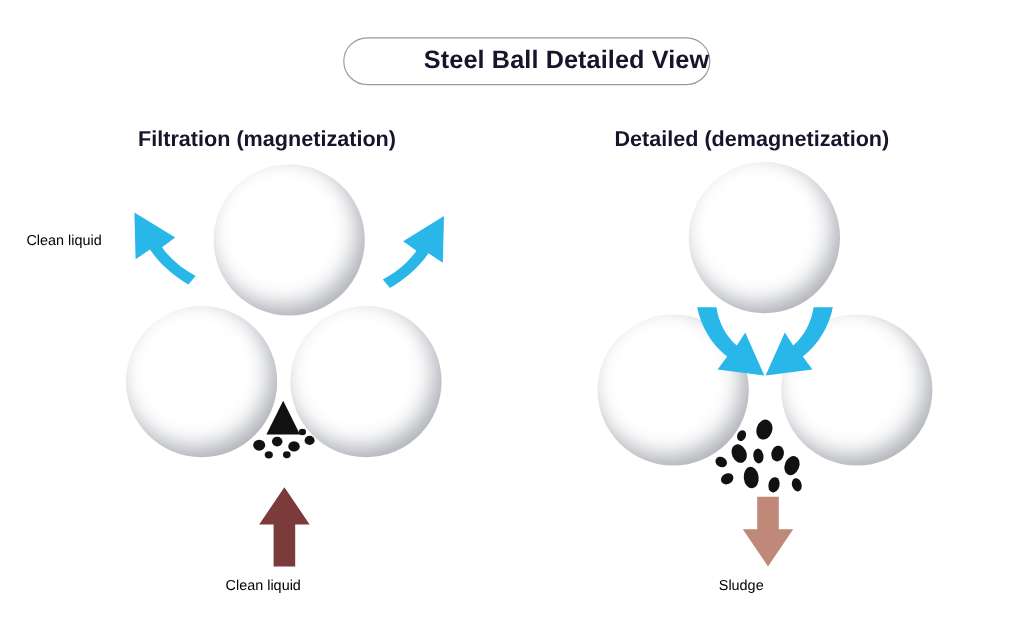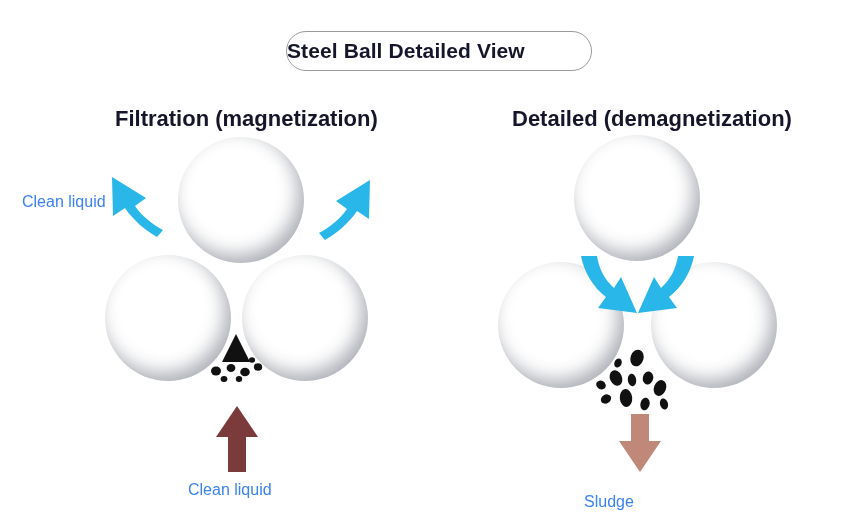--- a/index.html
+++ b/index.html
@@ -21,52 +21,52 @@
     position: absolute;
     left: 286px;
     top: 31px;
     width: 306px;
     height: 40px;
     border: 1px solid #9a9a9a;
     border-radius: 20px;
     background: #ffffff;
     display: flex;
     align-items: center;
-    justify-content: flex-start;
+    justify-content: flex-end;
     box-sizing: border-box;
   }
   #title-pill .title-text {
     font-size: 21px;
     font-weight: bold;
     letter-spacing: 0.1px;
     color: #15152b;
     white-space: nowrap;
   }
 
   
   .panel-heading {
     position: absolute;
-    font-size: 22px;
+    font-size: 18px;
     font-weight: bold;
     color: #15152b;
     white-space: nowrap;
   }
   #heading-left  { left: 115px; top: 106px; }
   #heading-right { left: 512px; top: 106px; }
 
   
   .plain-label {
     position: absolute;
-    font-size: 16px;
-    color: #3b82f6;
+    font-size: 12px;
+    color: #000000;
     white-space: nowrap;
   }
   #label-clean-liquid { left: 22px;  top: 193px; }
   #label-dirty-liquid { left: 188px; top: 481px; }
-  #label-sludge       { left: 584px; top: 481px; margin-top: 12px; }
+  #label-sludge       { left: 599px; top: 481px; }
 
   
   .steel-ball {
     position: absolute;
     border-radius: 50%;
     background:
       radial-gradient(circle at 66% 30%,
         #ffffff 0%,
         #eef1f7 5%,
         #ced5e3 17%,

